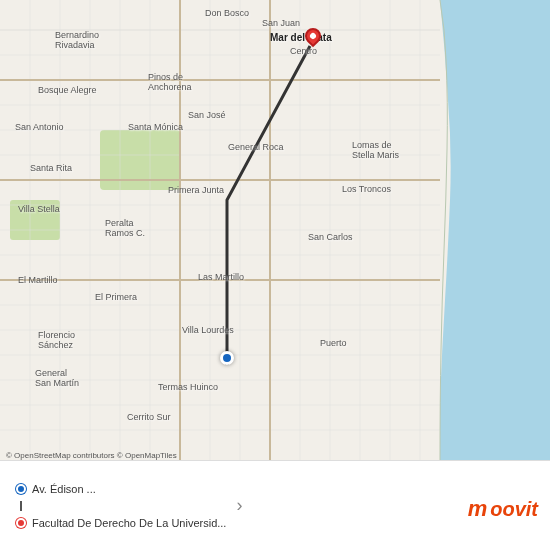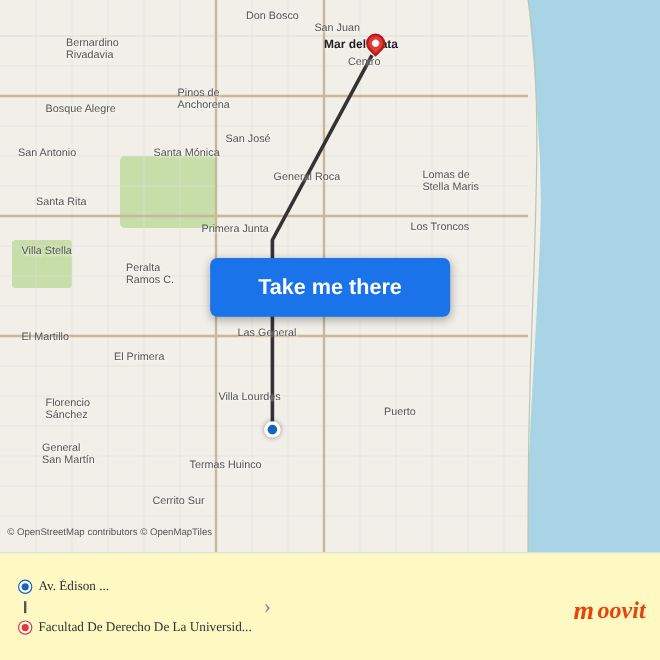--- a/index.html
+++ b/index.html
@@ -135,41 +135,40 @@
       font-weight: 600;
       cursor: pointer;
       white-space: nowrap;
       box-shadow: 0 2px 8px rgba(0,0,0,0.3);
       z-index: 10;
     }
 
     
     .attribution {
       position: absolute;
-      bottom: 12px;
+      bottom: 0;
       left: 6px;
       font-size: 8px;
       color: #555;
       text-align: right;
     }
 
     
     #bottom-bar {
       position: absolute;
       bottom: 0;
       left: 0;
       width: 550px;
       height: 90px;
-      background: #fef9c3;
+      background: #ffffff;
       display: flex;
       align-items: center;
       padding: 0 16px;
       border-top: 1px solid #ddd;
       gap: 0;
-      font-family: Liberation Serif, serif;
     }
 
     .moovit-logo {
       position: absolute;
       right: 12px;
       bottom: 28px;
       display: flex;
       align-items: center;
       gap: 3px;
     }
@@ -306,39 +305,38 @@
   <div class="map-label" style="left:128px;top:122px">Santa Mónica</div>
   <div class="map-label" style="left:30px;top:163px">Santa Rita</div>
   <div class="map-label" style="left:188px;top:110px">San José</div>
   <div class="map-label" style="left:228px;top:142px">General Roca</div>
   <div class="map-label" style="left:352px;top:140px">Lomas de<br>Stella Maris</div>
   <div class="map-label" style="left:18px;top:204px">Villa Stella</div>
   <div class="map-label" style="left:168px;top:185px">Primera Junta</div>
   <div class="map-label" style="left:105px;top:218px">Peralta<br>Ramos C.</div>
   <div class="map-label" style="left:342px;top:184px">Los Troncos</div>
   <div class="map-label" style="left:308px;top:232px">San Carlos</div>
-  <div class="map-label" style="left:198px;top:272px">Las General</div>
+  <div class="map-label" style="left:198px;top:272px">Las Martillo</div>
   <div class="map-label" style="left:18px;top:275px">El Martillo</div>
   <div class="map-label" style="left:95px;top:292px">El Primera</div>
   <div class="map-label" style="left:38px;top:330px">Florencio<br>Sánchez</div>
   <div class="map-label" style="left:182px;top:325px">Villa Lourdes</div>
   <div class="map-label" style="left:35px;top:368px">General<br>San Martín</div>
   <div class="map-label" style="left:320px;top:338px">Puerto</div>
   <div class="map-label" style="left:158px;top:382px">Termas Huinco</div>
   <div class="map-label" style="left:127px;top:412px">Cerrito Sur</div>
 
   <div class="dest-marker">
     <div class="pin-head">
       <div class="pin-dot"></div>
     </div>
   </div>
 
   <div class="origin-marker"></div>
 
-  <button class="cta-button">Take me there</button>
 
   <div class="attribution">© OpenStreetMap contributors © OpenMapTiles</div>
 </div>
 
 <div id="bottom-bar">
   <div class="route-info">
     <div class="route-stops">
       <div class="stop-item">
         <div class="stop-dot blue"></div>
         <span class="stop-label">Av. Édison ...</span>

